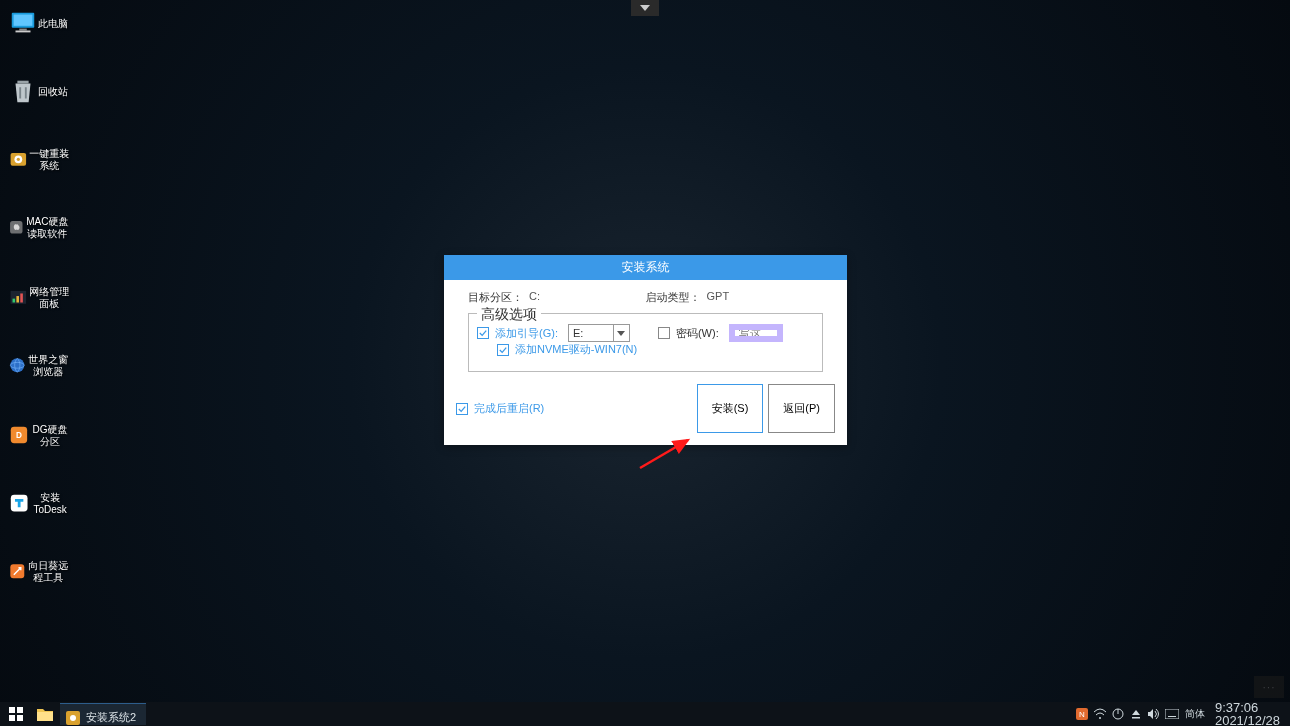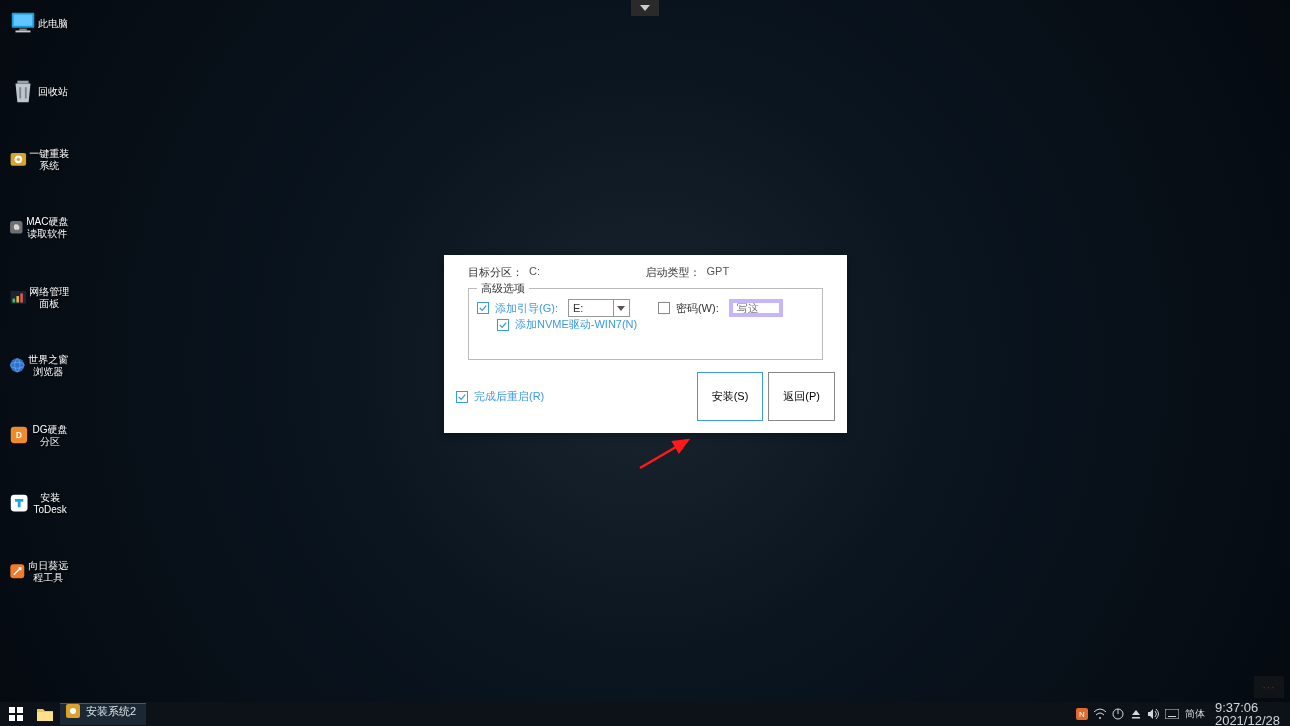--- a/index.html
+++ b/index.html
@@ -44,43 +44,43 @@
     .info-row { display: flex; margin-bottom: 8px; }
     .info-col { flex: 1; display: flex; }
     .info-label { margin-right: 6px; }
     .info-val { color: #555; }
     .fieldset {
       border: 1px solid #bbb; padding: 10px 8px 10px 8px;
       position: relative; margin-top: 6px;
     }
     .fieldset-legend {
       position: absolute; top: -8px; left: 8px;
-      background: #fff; padding: 0 4px; font-size: 11px; color: #333;
+      background: #fff; padding: 0 4px; font-size: 14px; color: #333;
     }
     .row { display: flex; align-items: center; margin-bottom: 0; }
-    .row:last-child { margin-bottom: 17px; padding-left: 20px; }
+    .row:last-child { margin-bottom: 4px; padding-left: 20px; }
     .cb { width: 12px; height: 12px; border: 1px solid #3b99e8; margin-right: 6px;
           display: inline-flex; align-items: center; justify-content: center;
           flex-shrink: 0; }
     .cb.unchecked { border-color: #888; }
     .cb .tick { width: 8px; height: 8px; }
     .cb-label { color: #3b99e8; font-size: 11px; margin-right: 10px; }
     .cb-label.gray { color: #333; }
     .select {
       border: 1px solid #999; height: 18px; width: 62px;
       display: inline-flex; align-items: center; padding: 0 4px;
       font-size: 11px; position: relative; margin-right: 28px;
     }
     .select .caret {
       position: absolute; right: 0; top: 0; bottom: 0; width: 16px;
       border-left: 1px solid #999;
       display: flex; align-items: center; justify-content: center;
     }
     .textbox {
-      border: 4px solid #c4b5fd; height: 18px; width: 54px;
+      border: 6px solid #c4b5fd; height: 18px; width: 54px;
       font-size: 11px; padding: 0 4px; color: #999;
     }
     .dialog-footer {
       padding: 8px 12px 12px 12px; display: flex; align-items: center;
     }
     .footer-cb { display: flex; align-items: center; }
     .spacer { flex: 1; }
     .btn {
       border: 1px solid #888; background: #fff; font-size: 11px;
       padding: 16px 14px; margin-left: 5px; cursor: pointer;
@@ -102,21 +102,21 @@
     
     .taskbar {
       position: absolute; left: 0; right: 0; bottom: 0; height: 24px;
       background: #0d1218;
       display: flex; align-items: center;
     }
     .start { width: 32px; height: 24px; display: flex; align-items: center; justify-content: center; cursor: pointer; }
     .tb-icon { width: 26px; height: 24px; display: flex; align-items: center; justify-content: center; cursor: pointer; }
     .task-item {
       height: 22px; background: #1b2733; border-top: 1px solid #2d5d8b;
-      display: flex; align-items: flex-start; padding: 0 10px 0 6px;
+      display: flex; align-items: flex-end; padding: 0 10px 0 6px;
       font-size: 11px; color: #dfe6ea; margin-left: 2px;
     }
     .task-item .icon { width: 14px; height: 14px; margin-right: 6px; }
     .tray { margin-left: auto; display: flex; align-items: center; height: 100%; padding-right: 4px; }
     .tray-ico { width: 18px; height: 24px; display: flex; align-items: center; justify-content: center; cursor: pointer; }
     .tray-text { color: #cfd8dd; font-size: 10px; padding: 0 4px; }
     .clock { color: #cfd8dd; font-size: 13px; text-align: left; line-height: 1; padding: 0 6px; }
   </style>
 </head>
 <body>
@@ -219,20 +219,21 @@
   <div class="ico">
     <svg viewBox="0 0 32 32">
         <rect x="4" y="4" width="24" height="24" rx="5" fill="#f07a2e"></rect>
         <path d="M10 22 L22 10 M18 10 L22 10 L22 14" stroke="#fff" stroke-width="2.5" fill="none"></path>
       </svg>
   </div>
   <span class="label">向日葵远程工具</span>
 </div>
 
 <div class="dialog">
+  <div class="dialog-title">安装系统</div>
   <div class="dialog-body">
     <div class="info-row">
       <div class="info-col">
         <span class="info-label">目标分区：</span>
         <span class="info-val">C:</span>
       </div>
       <div class="info-col">
         <span class="info-label">启动类型：</span>
         <span class="info-val">GPT</span>
       </div>

